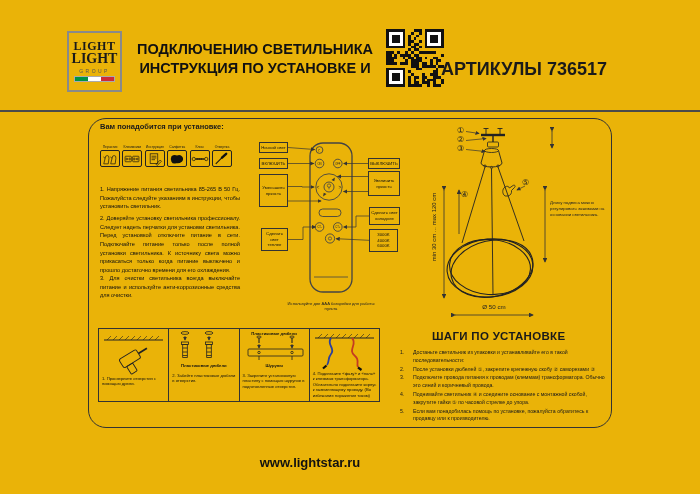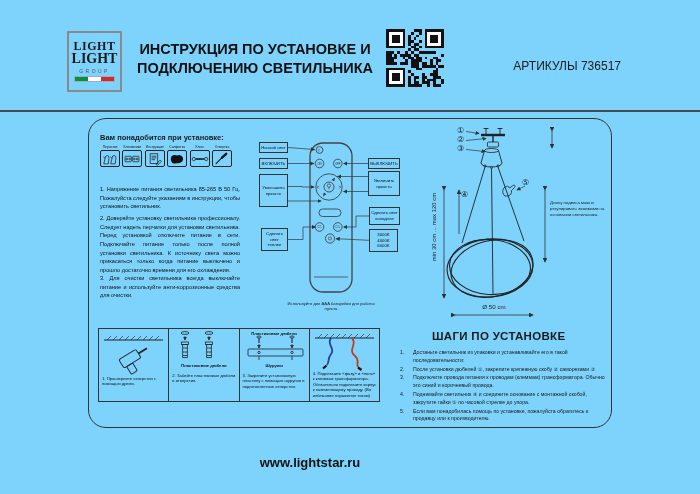--- a/index.html
+++ b/index.html
@@ -1,34 +1,34 @@
 <!DOCTYPE html>
 <html><head>
 <meta charset="utf-8">
 <style>
   html,body{margin:0;padding:0;background:#fff;}
-  .page{position:relative;width:700px;height:494px;background:#7dd3fc;overflow:hidden;
+  .page{position:relative;width:700px;height:494px;background:#eab308;overflow:hidden;
         font-family:"Liberation Sans",sans-serif;color:#1a1a1a;}
   
   .logo{position:absolute;left:67px;top:31px;width:55px;height:61px;border:2px solid #8a8a8a;
         box-sizing:border-box;text-align:center;font-family:"Liberation Serif",serif;}
   .logo-light{font-size:12px;font-weight:bold;line-height:1;margin-top:7px;letter-spacing:.5px;}
   .logo-star{font-size:14px;font-weight:bold;line-height:1;}
   .logo-group{font-family:"Liberation Sans",sans-serif;font-size:5px;letter-spacing:2.4px;color:#555;margin-top:2px;}
   .flag{display:flex;height:4px;margin:2px 5px 0 5px;border:0.5px solid #aaa;}
   .flag span{flex:1;}
   .hdr-title{position:absolute;left:125px;top:40px;width:260px;text-align:center;
              font-weight:bold;font-size:14.5px;line-height:1.3;color:#111;}
   .series{position:absolute;left:451px;top:45px;width:160px;text-align:center;font-weight:bold;font-size:9.5px;}
-  .articles{position:absolute;left:441px;top:59px;width:180px;text-align:right;font-weight:normal;font-size:12px;}
+  .articles{position:absolute;left:441px;top:59px;width:180px;text-align:left;font-weight:bold;font-size:18px;}
   .hdr-rule{position:absolute;left:0;top:110px;width:700px;height:2px;background:#4a4a4a;}
   .main-box{position:absolute;left:88px;top:118px;width:524px;height:310px;
             border:1.5px solid #333;border-radius:18px;box-sizing:border-box;}
   
-  .tools-title{position:absolute;left:100px;top:133px;font-size:7.5px;font-weight:bold;}
+  .tools-title{position:absolute;left:100px;top:122px;font-size:7.5px;font-weight:bold;}
   .tools-row{position:absolute;left:100px;top:145px;display:flex;gap:2.4px;}
   .tool{width:20px;}
   .tool-label{font-size:3.4px;text-align:center;height:5px;line-height:5px;white-space:nowrap;overflow:hidden;}
   .tool-box{height:17px;border:1.1px solid #222;border-radius:2px;display:flex;align-items:center;justify-content:center;box-sizing:border-box;}
   .note{position:absolute;left:100px;width:140px;font-size:5.6px;line-height:1.55;text-align:justify;color:#111;}
   
   .rlabel{position:absolute;border:0.8px solid #333;display:flex;align-items:center;justify-content:center;
           text-align:center;font-size:4.3px;line-height:1.3;padding:1px;box-sizing:border-box;color:#111;}
   .pre{white-space:pre-line;}
   .remote-caption{position:absolute;left:281px;top:301px;width:100px;text-align:center;font-size:4.2px;color:#222;}
@@ -66,22 +66,22 @@
     <div class="logo-star">LIGHT</div>
     <div class="logo-group">GROUP</div>
     <div class="flag">
       <span style="background:#009246"></span>
         <span style="background:#fff"></span>
         <span style="background:#ce2b37"></span>
     </div>
   </div>
 
   <div class="hdr-title">
+    <div>ПОДКЛЮЧЕНИЮ СВЕТИЛЬНИКА</div>
     <div>ИНСТРУКЦИЯ ПО УСТАНОВКЕ И</div>
-    <div>ПОДКЛЮЧЕНИЮ СВЕТИЛЬНИКА</div>
   </div>
 
   <svg class="qr" id="qr-svg" viewBox="0 0 21 21" shape-rendering="crispEdges">
       <rect x="10" y="0" width="1" height="1" fill="#111"></rect>
       <rect x="11" y="0" width="1" height="1" fill="#111"></rect>
       <rect x="12" y="0" width="1" height="1" fill="#111"></rect>
       <rect x="9" y="1" width="1" height="1" fill="#111"></rect>
       <rect x="12" y="1" width="1" height="1" fill="#111"></rect>
       <rect x="8" y="2" width="1" height="1" fill="#111"></rect>
       <rect x="11" y="2" width="1" height="1" fill="#111"></rect>

